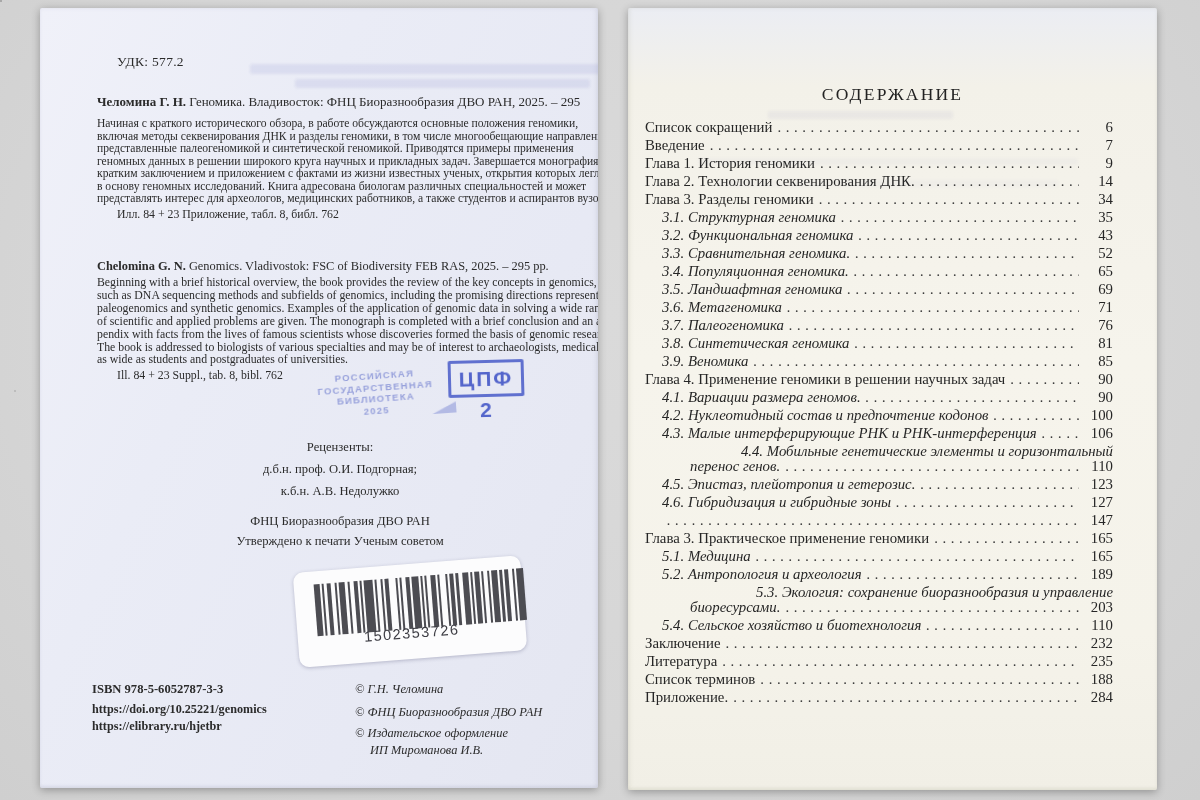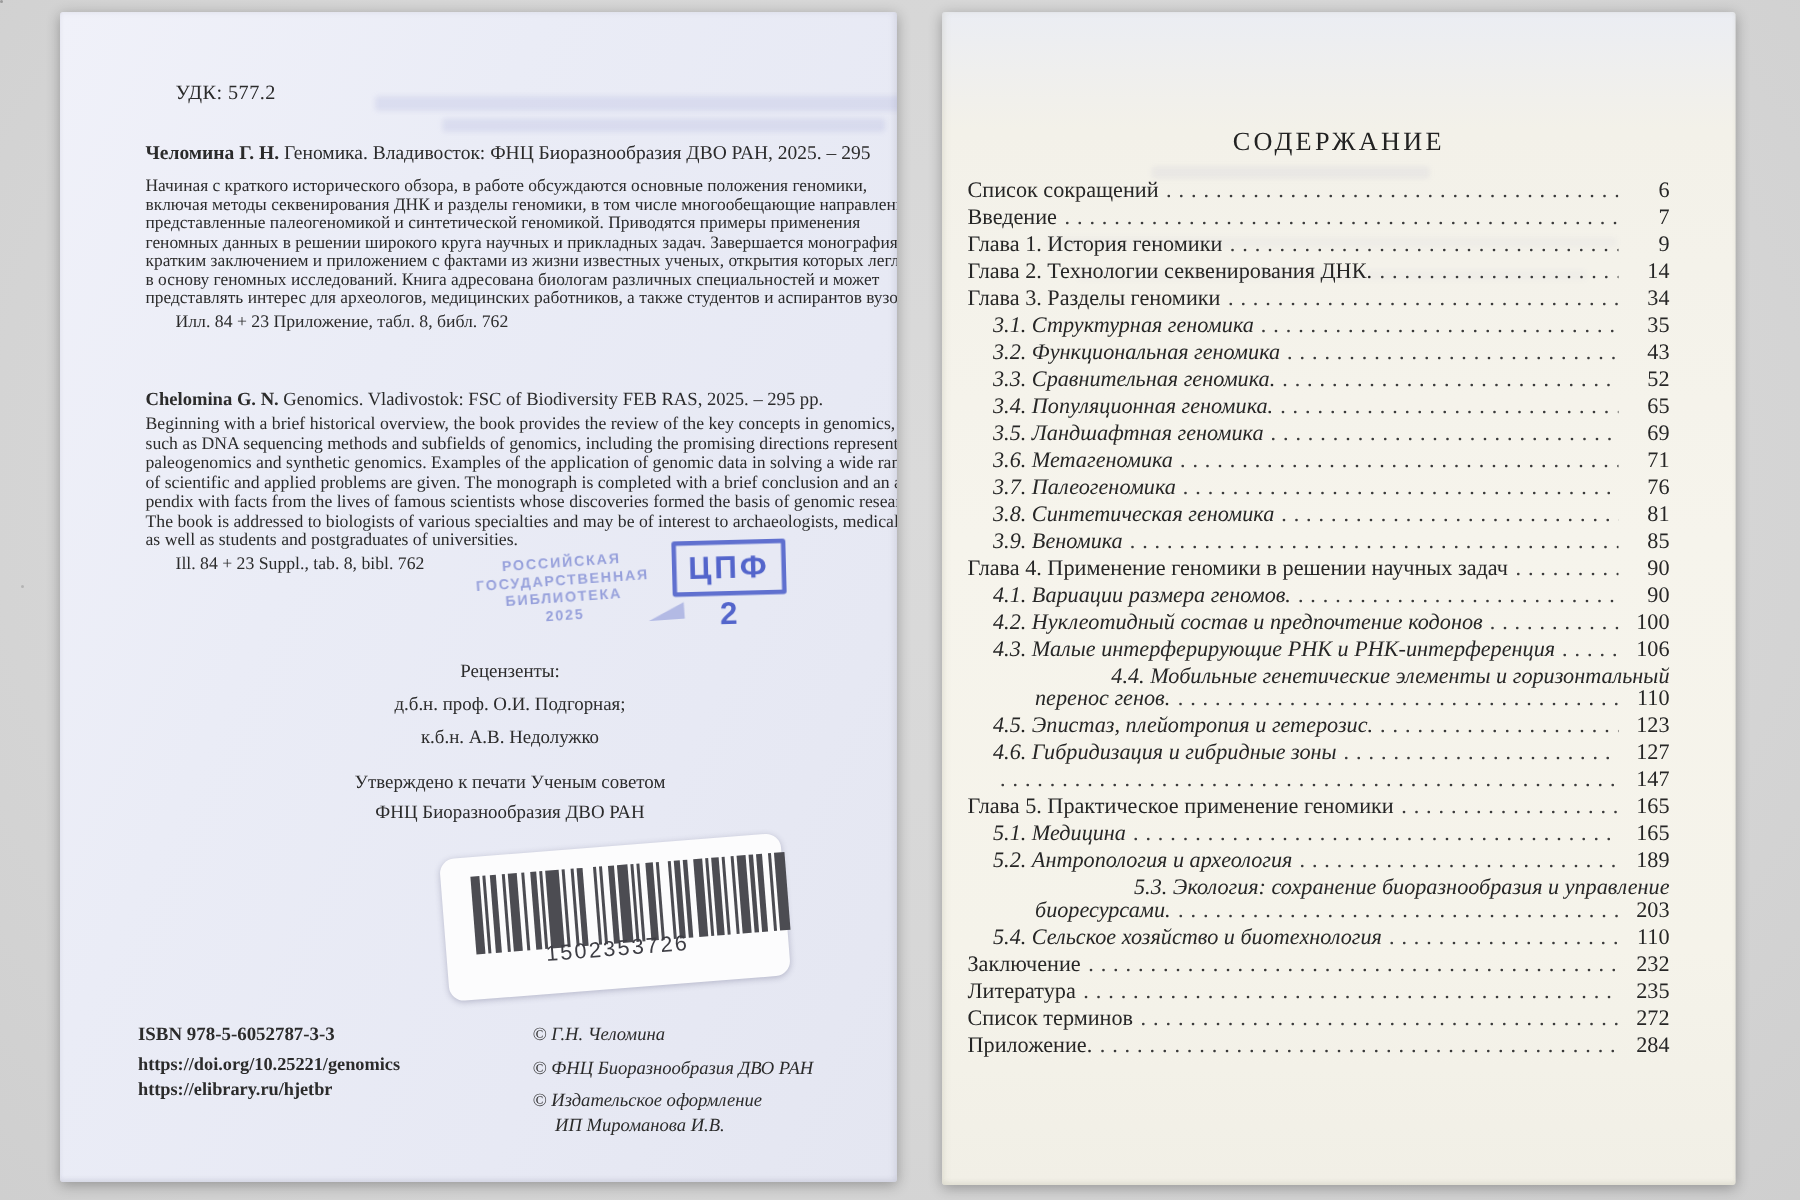--- a/index.html
+++ b/index.html
@@ -141,21 +141,21 @@
     <span class="b">Chelomina G. N.</span><span> Genomics. Vladivostok: FSC of Biodiversity FEB RAS, 2025. – 295 pp.</span>
   </div>
 
   <div class="abs abstract abs-en" id="en-abs">
       <div class="tline">Beginning with a brief historical overview, the book provides the review of the key concepts in genomics,</div>
       <div class="tline">such as DNA sequencing methods and subfields of genomics, including the promising directions represented by</div>
       <div class="tline">paleogenomics and synthetic genomics. Examples of the application of genomic data in solving a wide range</div>
       <div class="tline">of scientific and applied problems are given. The monograph is completed with a brief conclusion and an ap-</div>
       <div class="tline">pendix with facts from the lives of famous scientists whose discoveries formed the basis of genomic research.</div>
       <div class="tline">The book is addressed to biologists of various specialties and may be of interest to archaeologists, medical staff,</div>
-      <div class="tline">as well as students and postgraduates of universities.</div>
+      <div class="tline">as wide as students and postgraduates of universities.</div>
     </div>
 
   <div class="abs note note-en">Ill. 84 + 23 Suppl., tab. 8, bibl. 762</div>
 
   <div class="abs library-stamp" id="library-stamp">
     <span class="stamp-flourish"></span>
   <div>РОССИЙСКАЯ</div>
       <div>ГОСУДАРСТВЕННАЯ</div>
       <div>БИБЛИОТЕКА</div>
       <div>2025</div>
@@ -165,22 +165,22 @@
 
   <div class="abs center-block reviewers-block">
     <div>Рецензенты:</div>
     <div id="reviewers-lines">
         <div class="tline">д.б.н. проф. О.И. Подгорная;</div>
         <div class="tline">к.б.н. А.В. Недолужко</div>
       </div>
   </div>
 
   <div class="abs center-block approved-block" id="approved-lines">
+      <div class="tline">ФНЦ Биоразнообразия ДВО РАН</div>
       <div class="tline">Утверждено к печати Ученым советом</div>
-      <div class="tline">ФНЦ Биоразнообразия ДВО РАН</div>
     </div>
 
   <div class="abs barcode-sticker">
     <div class="bars" id="barcode-bars"><i class="d" style="width: 6.3px;"></i><i style="width: 2.1px;"></i><i class="d" style="width: 2.1px;"></i><i style="width: 2.1px;"></i><i class="d" style="width: 4.2px;"></i><i style="width: 4.2px;"></i><i class="d" style="width: 2.1px;"></i><i style="width: 2.1px;"></i><i class="d" style="width: 6.3px;"></i><i style="width: 2.1px;"></i><i class="d" style="width: 2.1px;"></i><i style="width: 4.2px;"></i><i class="d" style="width: 4.2px;"></i><i style="width: 2.1px;"></i><i class="d" style="width: 2.1px;"></i><i style="width: 2.1px;"></i><i class="d" style="width: 8.4px;"></i><i style="width: 2.1px;"></i><i class="d" style="width: 2.1px;"></i><i style="width: 4.2px;"></i><i class="d" style="width: 2.1px;"></i><i style="width: 2.1px;"></i><i class="d" style="width: 4.2px;"></i><i style="width: 6.3px;"></i><i class="d" style="width: 2.1px;"></i><i style="width: 2.1px;"></i><i class="d" style="width: 2.1px;"></i><i style="width: 4.2px;"></i><i class="d" style="width: 4.2px;"></i><i style="width: 2.1px;"></i><i class="d" style="width: 6.3px;"></i><i style="width: 2.1px;"></i><i class="d" style="width: 2.1px;"></i><i style="width: 2.1px;"></i><i class="d" style="width: 2.1px;"></i><i style="width: 4.2px;"></i><i class="d" style="width: 4.2px;"></i><i style="width: 2.1px;"></i><i class="d" style="width: 2.1px;"></i><i style="width: 6.3px;"></i><i class="d" style="width: 2.1px;"></i><i style="width: 2.1px;"></i><i class="d" style="width: 4.2px;"></i><i style="width: 2.1px;"></i><i class="d" style="width: 2.1px;"></i><i style="width: 4.2px;"></i><i class="d" style="width: 6.3px;"></i><i style="width: 2.1px;"></i><i class="d" style="width: 2.1px;"></i><i style="width: 2.1px;"></i><i class="d" style="width: 4.2px;"></i><i style="width: 2.1px;"></i><i class="d" style="width: 2.1px;"></i><i style="width: 4.2px;"></i><i class="d" style="width: 2.1px;"></i><i style="width: 2.1px;"></i><i class="d" style="width: 6.3px;"></i><i style="width: 2.1px;"></i><i class="d" style="width: 2.1px;"></i><i style="width: 2.1px;"></i><i class="d" style="width: 4.2px;"></i><i style="width: 4.2px;"></i><i class="d" style="width: 2.1px;"></i><i style="width: 2.1px;"></i><i class="d" style="width: 6.3px;"></i><i style="width: 2.1px;"></i></div>
     <div class="barcode-num">1502353726</div>
   </div>
 
   <div class="abs imprint-left isbn">ISBN 978-5-6052787-3-3</div>
   <div class="abs imprint-left doi">https://doi.org/10.25221/genomics</div>
   <div class="abs imprint-left elib">https://elibrary.ru/hjetbr</div>
@@ -308,21 +308,21 @@
       <div class="toc-row indent italic">
         <span class="label">4.6. Гибридизация и гибридные зоны</span>
         <span class="dots"></span>
         <span class="pnum">127</span>
       </div>
       <div class="toc-row indent italic">
         <span class="dots"></span>
         <span class="pnum">147</span>
       </div>
       <div class="toc-row">
-        <span class="label">Глава 5. Практическое применение геномики</span>
+        <span class="label">Глава 3. Практическое применение геномики</span>
         <span class="dots"></span>
         <span class="pnum">165</span>
       </div>
       <div class="toc-row indent italic">
         <span class="label">5.1. Медицина</span>
         <span class="dots"></span>
         <span class="pnum">165</span>
       </div>
       <div class="toc-row indent italic">
         <span class="label">5.2. Антропология и археология</span>
@@ -348,21 +348,21 @@
         <span class="pnum">232</span>
       </div>
       <div class="toc-row">
         <span class="label">Литература</span>
         <span class="dots"></span>
         <span class="pnum">235</span>
       </div>
       <div class="toc-row">
         <span class="label">Список терминов</span>
         <span class="dots"></span>
-        <span class="pnum">272</span>
+        <span class="pnum">188</span>
       </div>
       <div class="toc-row">
         <span class="label">Приложение.</span>
         <span class="dots"></span>
         <span class="pnum">284</span>
       </div>
     </div>
 </div>
 
 </body></html>

